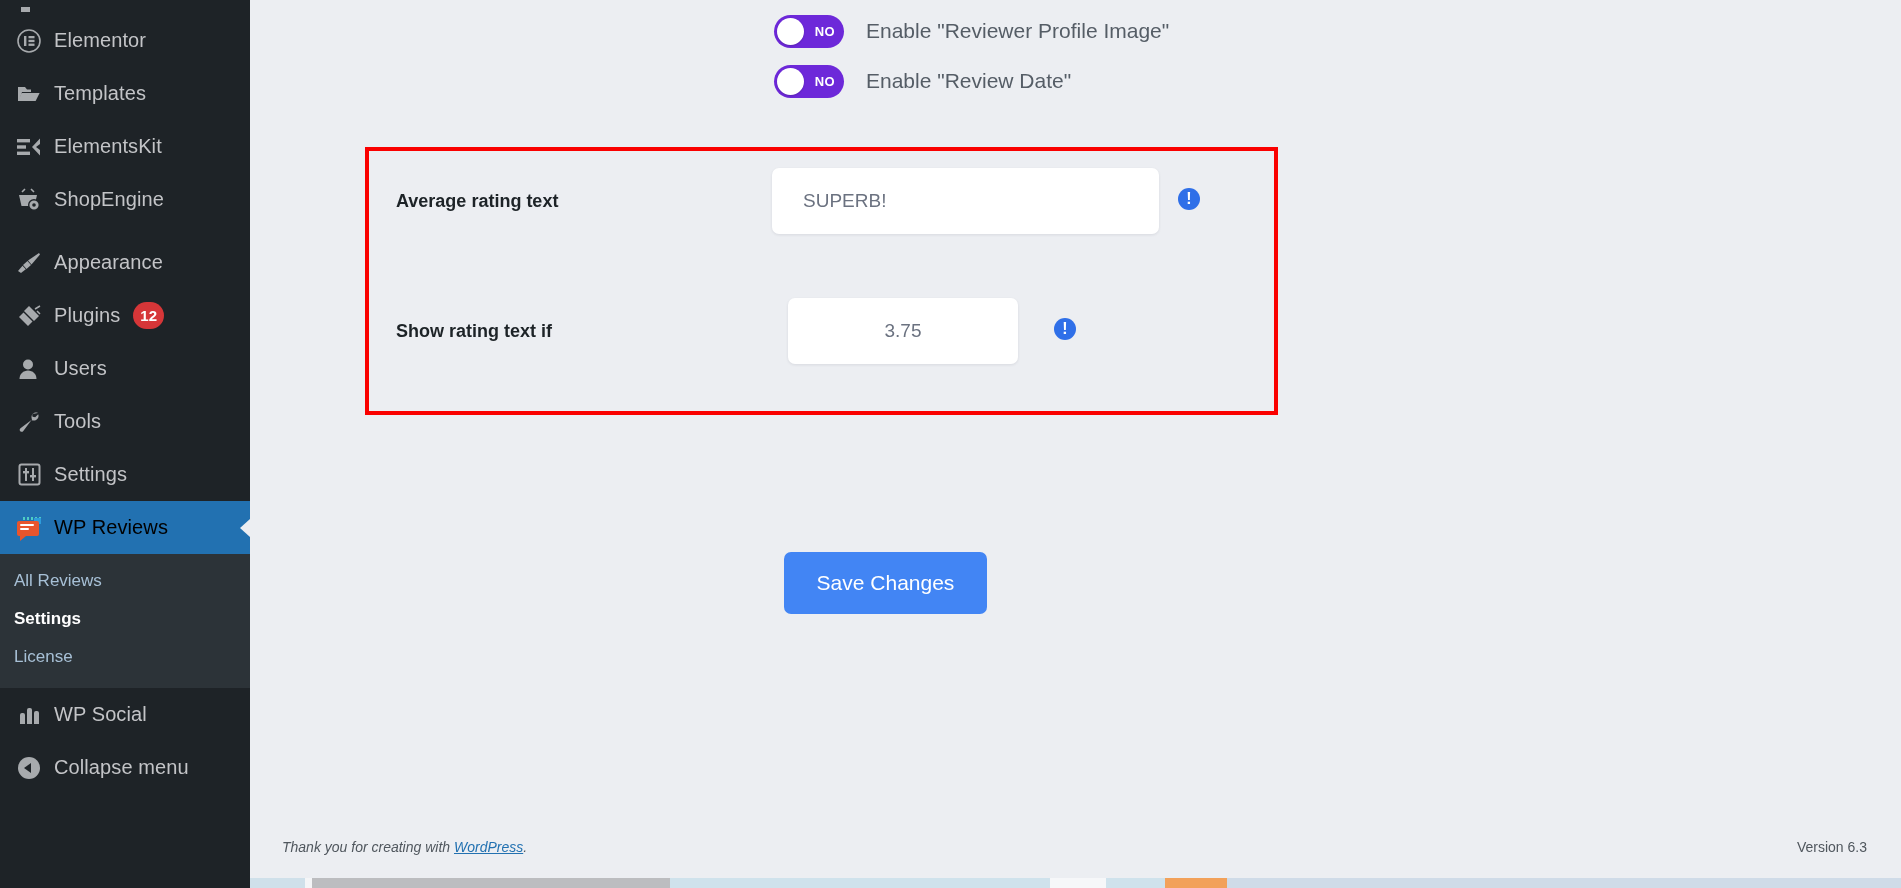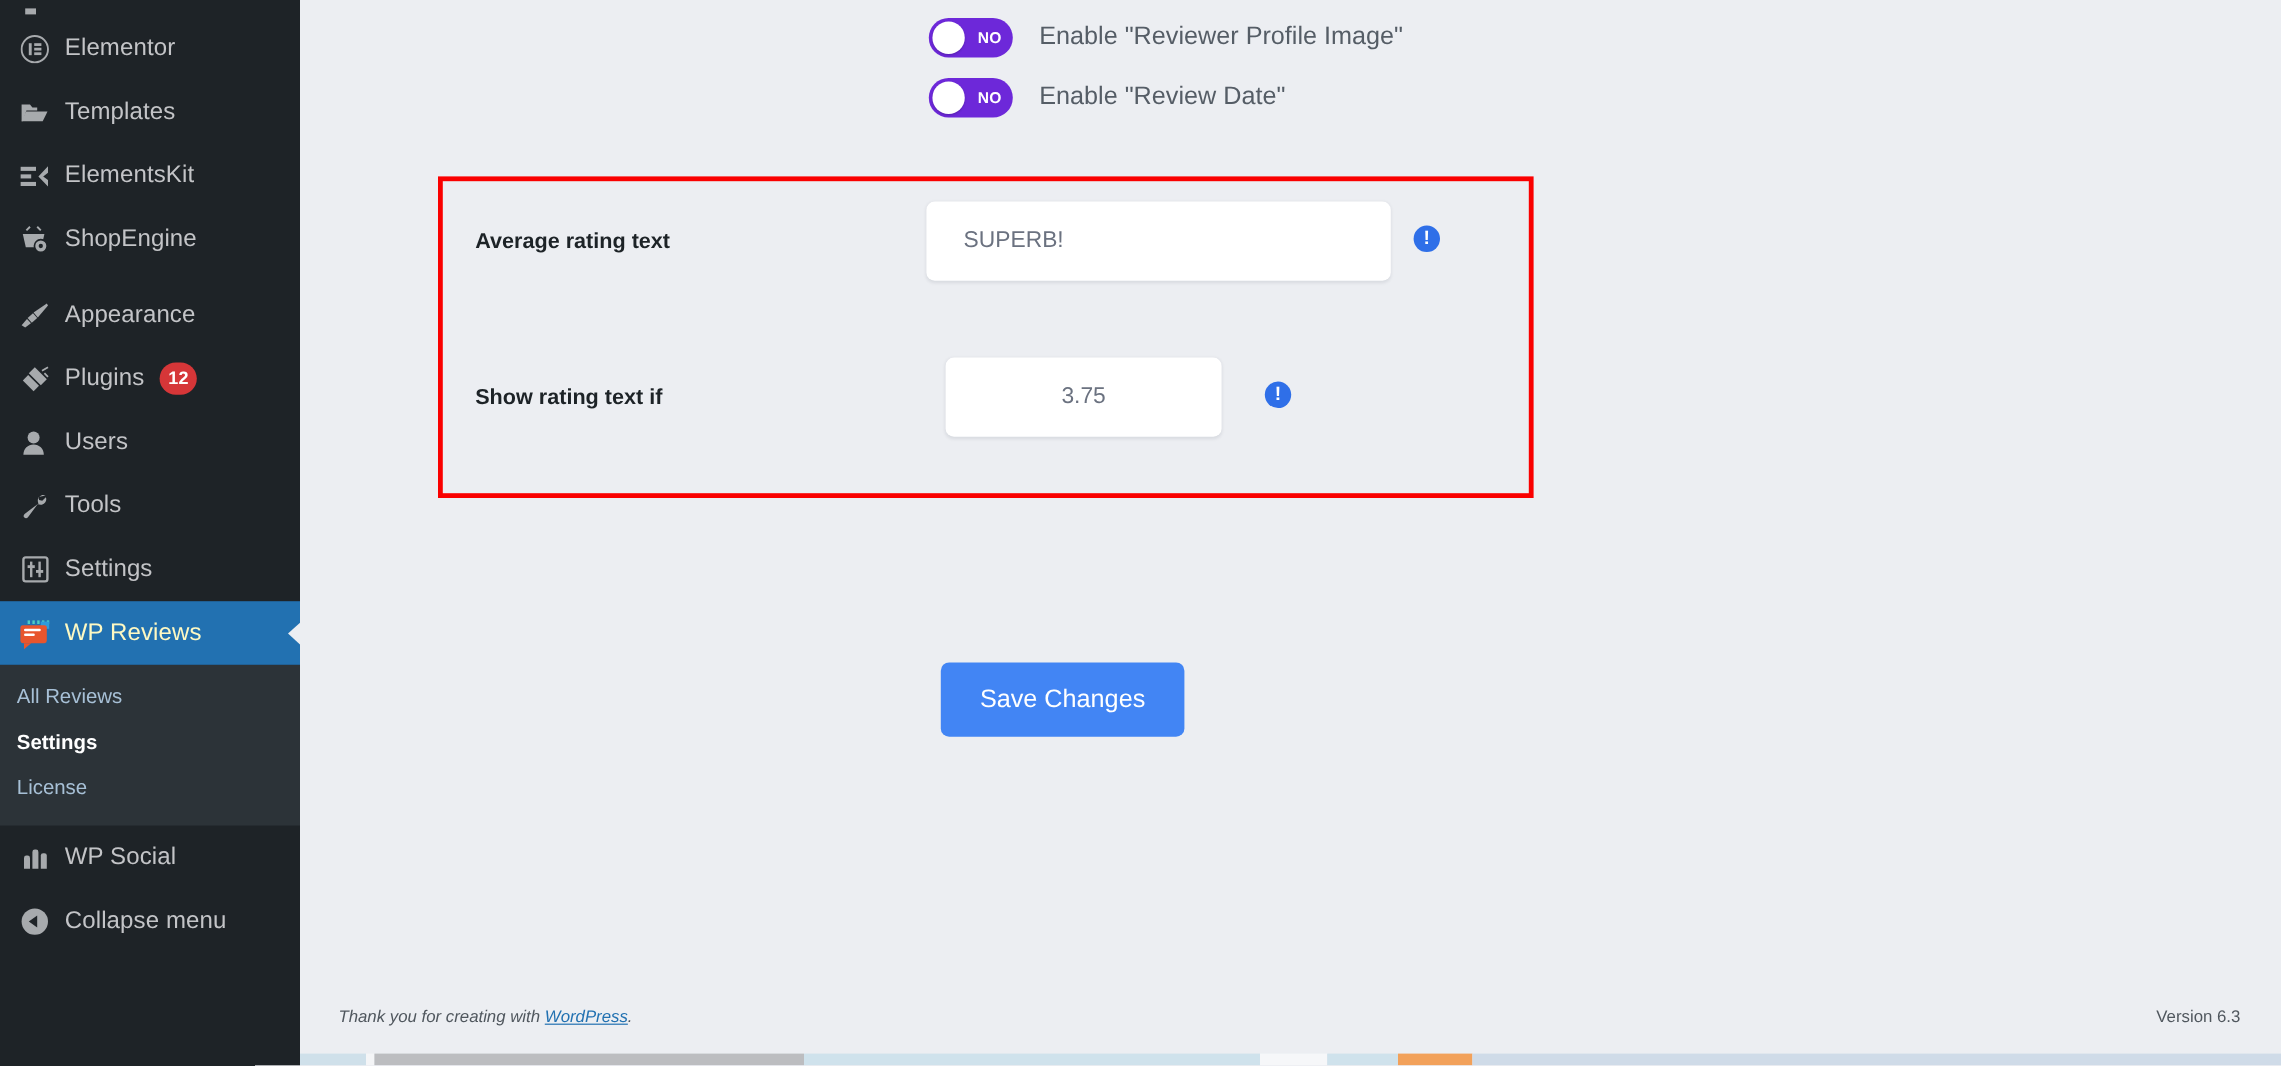--- a/index.html
+++ b/index.html
@@ -54,21 +54,21 @@
   }
   .menu-item.clipped {
     height: 14px;
     overflow: hidden;
     align-items: flex-end;
   }
   .menu-item.sep-top { margin-top: 10px; }
 
   .menu-item.active {
     background: #2271b1;
-    color: #fef9c3;
+    color: #000000;
   }
   .menu-item.active .mi-icon { color: #fff; }
   .menu-item.active .arrow {
     position: absolute;
     right: -1px;
     top: 50%;
     transform: translateY(-50%);
     width: 0; height: 0;
     border-top: 10px solid transparent;
     border-bottom: 10px solid transparent;

